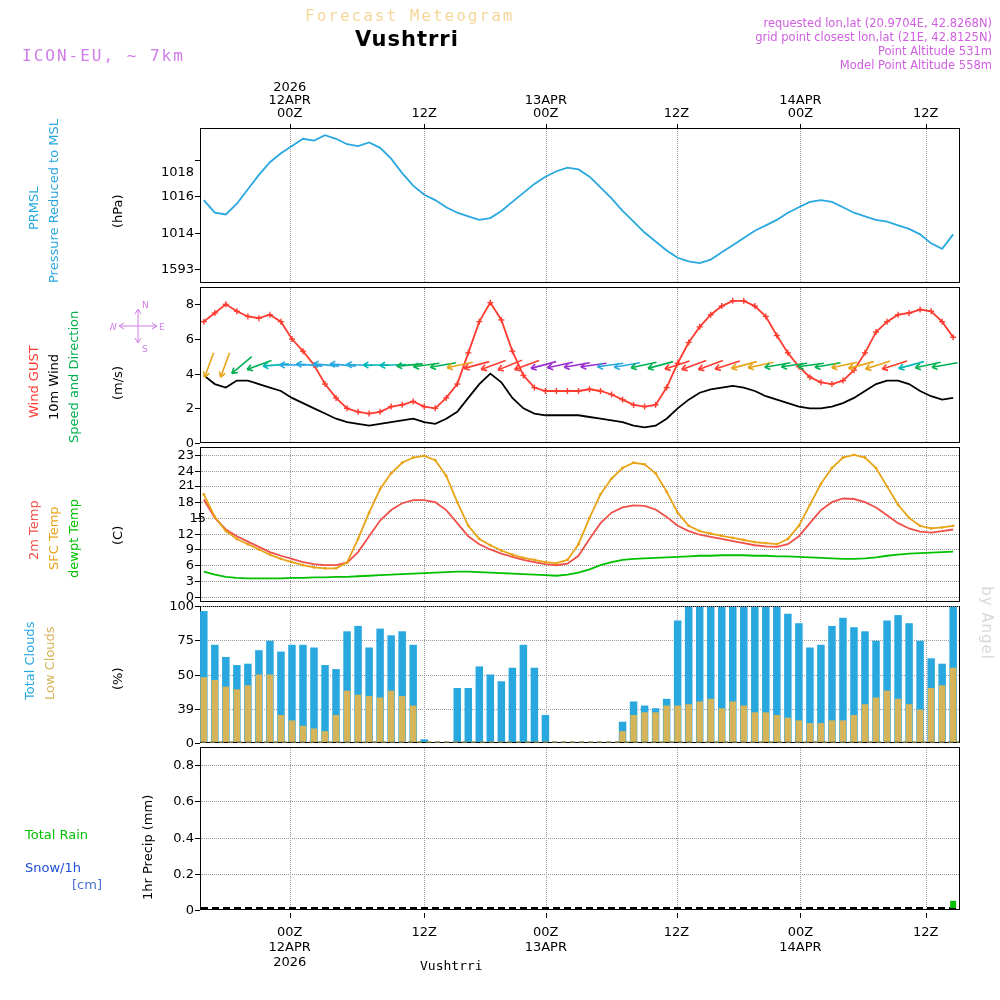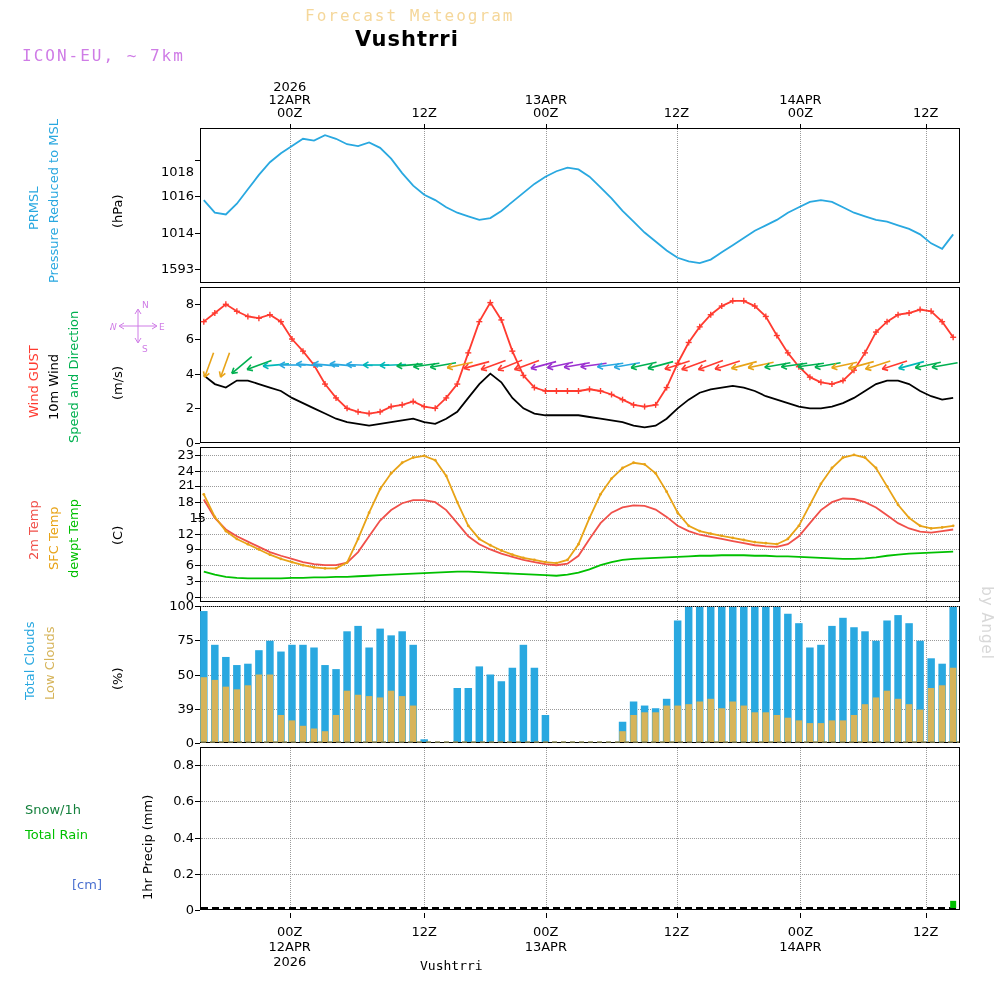--- a/index.html
+++ b/index.html
@@ -23,20 +23,26 @@
   svg{display:block;}
 </style>
 </head>
 <body>
 
 <div class="root">
 
   <div class="abs hdr-fc mono">Forecast Meteogram</div>
   <div class="abs hdr-title">Vushtrri</div>
   <div class="abs hdr-model mono">ICON-EU, ~ 7km</div>
+  <div class="abs hdr-req">
+    <div>requested lon,lat (20.9704E, 42.8268N)</div>
+    <div>grid point closest lon,lat (21E, 42.8125N)</div>
+    <div>Point Altitude 531m</div>
+    <div>Model Point Altitude 558m</div>
+  </div>
 
   <div class="topticks" id="top-ticks">
       <div style="position: absolute; left: 89.68px; top: -4px; transform: translateX(-50%); text-align: center; font-size: 13px; line-height: 13px;">
         <div>2026</div>
         <div>12APR</div>
         <div>00Z</div>
       </div>
       <div style="position: absolute; left: 89.68px; top: 40px; height: 5px; border-left: 1px solid rgb(0, 0, 0);"></div>
       <div style="position: absolute; left: 224.2px; top: -4px; transform: translateX(-50%); text-align: center; font-size: 13px; line-height: 13px;">
         <div>&nbsp;</div>
@@ -225,21 +231,21 @@
     <div class="vlabel" style="left: 66px; top: 443px; transform: rotate(-90deg); color: rgb(0, 176, 80); font-size: 13px;">Speed and Direction</div>
     <div class="vlabel" style="left: 110px; top: 400px; transform: rotate(-90deg); color: rgb(0, 0, 0); font-size: 13px;">(m/s)</div>
     <div class="vlabel" style="left: 26px; top: 560px; transform: rotate(-90deg); color: rgb(240, 80, 74); font-size: 13px;">2m Temp</div>
     <div class="vlabel" style="left: 46px; top: 570px; transform: rotate(-90deg); color: rgb(232, 163, 23); font-size: 13px;">SFC Temp</div>
     <div class="vlabel" style="left: 66px; top: 578px; transform: rotate(-90deg); color: rgb(0, 192, 0); font-size: 13px;">dewpt Temp</div>
     <div class="vlabel" style="left: 110px; top: 545px; transform: rotate(-90deg); color: rgb(0, 0, 0); font-size: 13px;">(C)</div>
     <div class="vlabel" style="left: 22px; top: 700px; transform: rotate(-90deg); color: rgb(41, 168, 224); font-size: 13px;">Total Clouds</div>
     <div class="vlabel" style="left: 42px; top: 700px; transform: rotate(-90deg); color: rgb(214, 180, 90); font-size: 13px;">Low Clouds</div>
     <div class="vlabel" style="left: 110px; top: 690px; transform: rotate(-90deg); color: rgb(0, 0, 0); font-size: 13px;">(%)</div>
     <div class="abs " style="left: 25px; top: 827px;;font-size:13px;color:#00c000">Total  Rain</div>
-    <div class="abs " style="left: 25px; top: 802px;;font-size:13px;color:#15803d">Snow/1h</div>
+    <div class="abs " style="left: 25px; top: 860px;;font-size:13px;color:#1d4ed8">Snow/1h</div>
     <div class="abs " style="left: 72px; top: 877px;;font-size:13px;color:#4a70d0">[cm]</div>
     <div class="vlabel" style="left: 140px; top: 900px; transform: rotate(-90deg); color: rgb(0, 0, 0); font-size: 13px;">1hr Precip (mm)</div>
     <svg width="80" height="80" style="position: absolute; left: 110px; top: 288px;">
       <line x1="28" y1="22" x2="28" y2="54" stroke="#cf7ce6" stroke-width="1" fill="none"></line>
       <line x1="10" y1="38" x2="46" y2="38" stroke="#cf7ce6" stroke-width="1" fill="none"></line>
       <polyline points="25,26 28,21 31,26" stroke="#cf7ce6" stroke-width="1" fill="none"></polyline>
       <polyline points="25,50 28,55 31,50" stroke="#cf7ce6" stroke-width="1" fill="none"></polyline>
       <polyline points="14,35 9,38 14,41" stroke="#cf7ce6" stroke-width="1" fill="none"></polyline>
       <polyline points="42,35 47,38 42,41" stroke="#cf7ce6" stroke-width="1" fill="none"></polyline>
       <text x="32" y="20" fill="#cf7ce6" font-size="9" font-family="DejaVu Sans, sans-serif">N</text>

